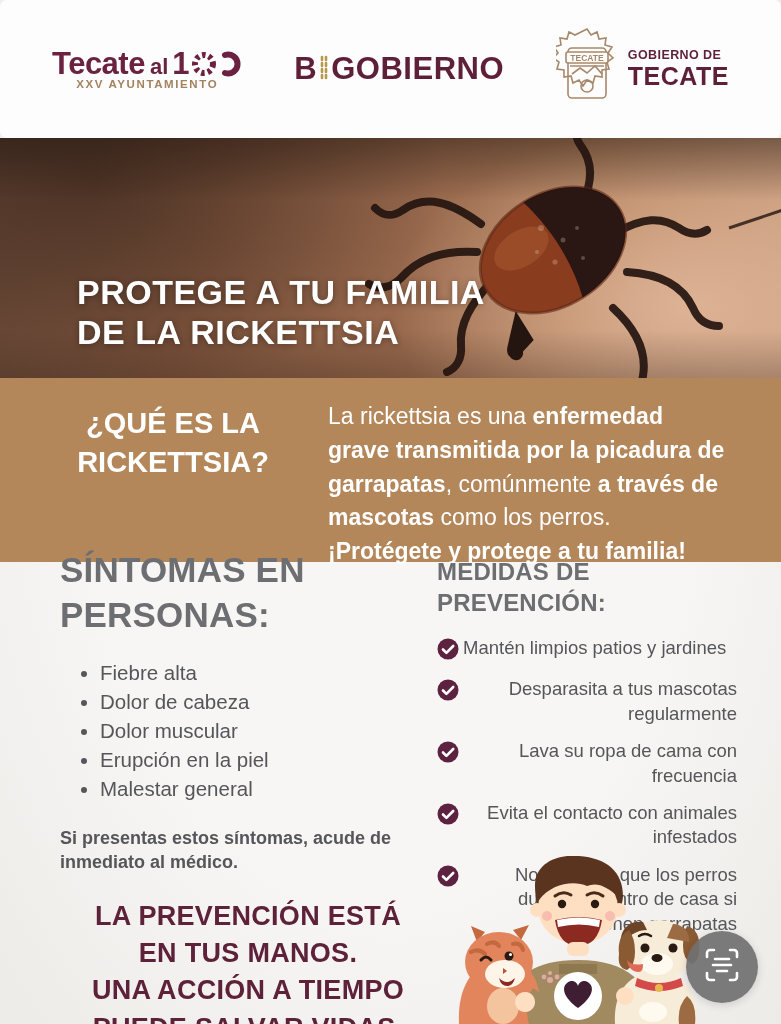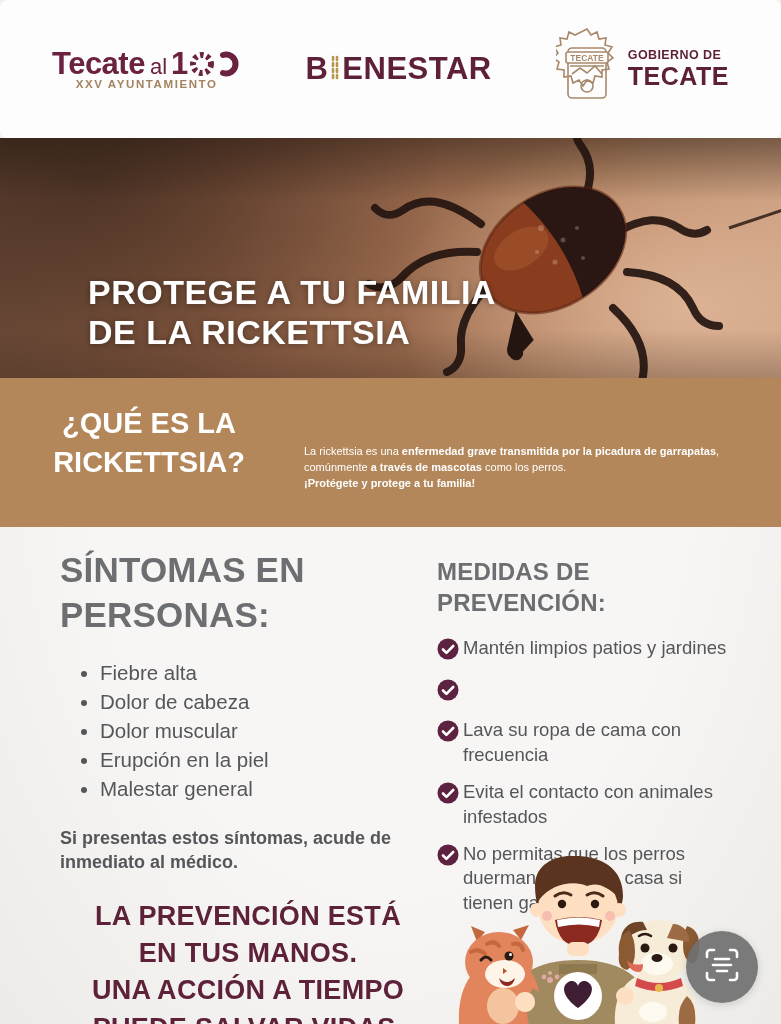--- a/index.html
+++ b/index.html
@@ -10,21 +10,21 @@
   }
   
   .header{
     position:absolute;top:0;left:0;width:781px;height:138px;background:#fdfdfd;
     display:flex;align-items:center;justify-content:space-between;
     padding:4px 52px;box-sizing:border-box;border-radius:7px;
   }
   .logo-tecate{display:flex;flex-direction:column;align-items:center;line-height:1;}
   .logo-tecate .row{display:flex;align-items:baseline;color:#6b2140;}
   .logo-tecate .t-main{font-size:31px;font-weight:800;letter-spacing:-0.5px;}
-  .logo-tecate .t-al{font-size:22px;font-weight:400;margin-left:5px;}
+  .logo-tecate .t-al{font-size:22px;font-weight:700;margin-left:5px;}
   .logo-tecate .t-one{font-size:31px;font-weight:800;margin-left:4px;}
   .logo-tecate .zeros{margin-left:1px;position:relative;top:3px;}
   .logo-tecate .sub{font-size:11.5px;font-weight:700;color:#a3825f;letter-spacing:1.6px;margin-top:0;}
   .logo-bienestar{display:flex;align-items:center;color:#5e1f38;font-weight:800;font-size:31px;letter-spacing:0.5px;}
   .logo-bienestar .wheat{margin:0 2px;position:relative;top:1px;}
   .logo-gob{display:flex;align-items:center;gap:10px;}
   .logo-gob .txt{color:#5e1f38;line-height:1;}
   .logo-gob .g1{font-size:12.5px;font-weight:700;letter-spacing:0.4px;}
   .logo-gob .g2{font-size:25px;font-weight:800;letter-spacing:0.5px;margin-top:2px;}
   
@@ -32,43 +32,43 @@
     position:absolute;top:138px;left:0;width:781px;height:240px;overflow:hidden;
     background:
       radial-gradient(ellipse 420px 260px at 88% 70%, rgba(227,185,156,0.85) 0%, rgba(227,185,156,0) 70%),
       radial-gradient(ellipse 500px 300px at 12% 18%, rgba(44,28,20,0.55) 0%, rgba(44,28,20,0) 70%),
       linear-gradient(100deg,#6d4b39 0%, #82573f 28%, #97684c 52%, #b3825f 74%, #c99d7d 100%);
   }
   .hero::before{content:"";position:absolute;inset:0;
     background:linear-gradient(180deg, rgba(25,15,10,0.45) 0%, rgba(25,15,10,0) 26%, rgba(0,0,0,0) 80%, rgba(35,22,15,0.25) 100%);}
   .hero .tick{position:absolute;right:-10px;top:-6px;width:460px;height:252px;}
   .hero-title{
-    position:absolute;left:88px;bottom:26px;color:#fff;font-weight:800;
+    position:absolute;left:77px;bottom:26px;color:#fff;font-weight:800;
     font-size:34px;line-height:1.18;letter-spacing:0.5px;
     text-shadow:0 1px 6px rgba(0,0,0,0.35);
   }
   
   .band{
-    position:absolute;top:378px;left:0;width:781px;height:149px;background:#b3875a;
-    display:flex;align-items:flex-start;box-sizing:border-box;padding:22px 55px 0 24px;color:#fff;
+    position:absolute;top:378px;left:0;width:781px;height:184px;background:#b3875a;
+    display:flex;align-items:flex-start;box-sizing:border-box;padding:22px 55px 0 48px;color:#fff;
   }
   .band .q{width:250px;text-align:center;font-size:29px;font-weight:700;line-height:1.35;margin-top:4px;}
-  .band .desc{flex:1;margin-left:30px;font-size:11px;line-height:1.47;font-weight:400;margin-top:43px;}
+  .band .desc{flex:1;margin-left:30px;font-size:23px;line-height:1.47;font-weight:400;}
   .band .desc b{font-weight:800;}
   
   .col-left{position:absolute;left:60px;top:548px;width:372px;}
   .col-left h2{margin:0;font-size:35px;font-weight:800;color:#6d6e71;line-height:1.28;letter-spacing:0.2px;}
   .symptoms{margin:20px 0 0 0;padding:0 0 0 40px;list-style:disc;color:#55565a;font-size:20.5px;line-height:1.42;}
   .note{margin-top:24px;font-size:18px;font-weight:700;color:#55565a;line-height:1.3;}
   .statement{margin-top:24px;width:392px;margin-left:-8px;text-align:center;
     color:#5d2139;font-size:27px;font-weight:800;line-height:1.38;letter-spacing:0.3px;}
   .col-right{position:absolute;left:437px;top:556px;width:300px;}
   .col-right h2{margin:0;font-size:24px;font-weight:700;color:#6d6e71;line-height:1.3;letter-spacing:0.2px;}
   .measures{margin-top:18px;}
-  .measure{display:flex;align-items:flex-start;gap:4px;margin-bottom:13px;}
+  .measure{display:flex;align-items:flex-start;gap:4px;margin-bottom:13px;text-align:right;}
   .measure .ck{flex:0 0 22px;margin-top:2px;}
   .measure .mt{font-size:18.5px;line-height:1.32;color:#55565a;}
   
   .illustration{position:absolute;left:447px;top:856px;width:262px;height:168px;}
   .scan-btn{
     position:absolute;left:686px;top:931px;width:72px;height:72px;border-radius:50%;
     background:rgba(112,112,112,0.92);display:flex;align-items:center;justify-content:center;
     cursor:pointer;box-shadow:0 2px 8px rgba(0,0,0,0.15);
   }
 </style>
@@ -102,21 +102,21 @@
               <line x1="7" y1="3" x2="7" y2="6"></line>
             <line x1="3" y1="9" x2="3" y2="12"></line>
               <line x1="7" y1="9" x2="7" y2="12"></line>
             <line x1="3" y1="15" x2="3" y2="18"></line>
               <line x1="7" y1="15" x2="7" y2="18"></line>
             <line x1="3" y1="21" x2="3" y2="24"></line>
               <line x1="7" y1="21" x2="7" y2="24"></line>
           </g>
         </svg>
       </span>
-      <span>ENESTAR</span>
+      <span>GOBIERNO</span>
     </div>
 
     <div class="logo-gob">
       <span>
         <svg width="62" height="82" viewBox="0 0 62 82">
           <g fill="none" stroke="#a8886a" stroke-width="1.6">
             <path d="M31 3 l4 6 6-3 2 7 7-1 -1 7 7 2 -4 6 5 5 -6 4 2 7 -7 1 0 7 -7 -1 -2 7 -6 -3 -4 6 -4 -6 -6 3 -2 -7 -7 1 0 -7 -7 -1 2 -7 -6 -4 5 -5 -4 -6 7 -2 -1 -7 7 1 2 -7 6 3 z"></path>
             <rect x="12" y="22" width="38" height="50" rx="4"></rect>
             <path d="M14 40 h34"></path>
             <path d="M16 48 l8 -6 7 5 8 -7 7 8"></path>
@@ -204,20 +204,21 @@
               <circle cx="11" cy="11" r="10.5" fill="#5c2240"></circle>
               <path d="M6 11.5 l3.4 3.4 L16.2 8" stroke="#fff" stroke-width="2.6" fill="none" stroke-linecap="round" stroke-linejoin="round"></path>
             </svg></span>
           <span class="mt">Mantén limpios patios y jardines</span>
         </div>
         <div class="measure">
           <span class="ck"><svg width="22" height="22" viewBox="0 0 22 22">
               <circle cx="11" cy="11" r="10.5" fill="#5c2240"></circle>
               <path d="M6 11.5 l3.4 3.4 L16.2 8" stroke="#fff" stroke-width="2.6" fill="none" stroke-linecap="round" stroke-linejoin="round"></path>
             </svg></span>
+          <span class="mt">Desparasita a tus mascotas regularmente</span>
         </div>
         <div class="measure">
           <span class="ck"><svg width="22" height="22" viewBox="0 0 22 22">
               <circle cx="11" cy="11" r="10.5" fill="#5c2240"></circle>
               <path d="M6 11.5 l3.4 3.4 L16.2 8" stroke="#fff" stroke-width="2.6" fill="none" stroke-linecap="round" stroke-linejoin="round"></path>
             </svg></span>
           <span class="mt">Lava su ropa de cama con frecuencia</span>
         </div>
         <div class="measure">
           <span class="ck"><svg width="22" height="22" viewBox="0 0 22 22">

